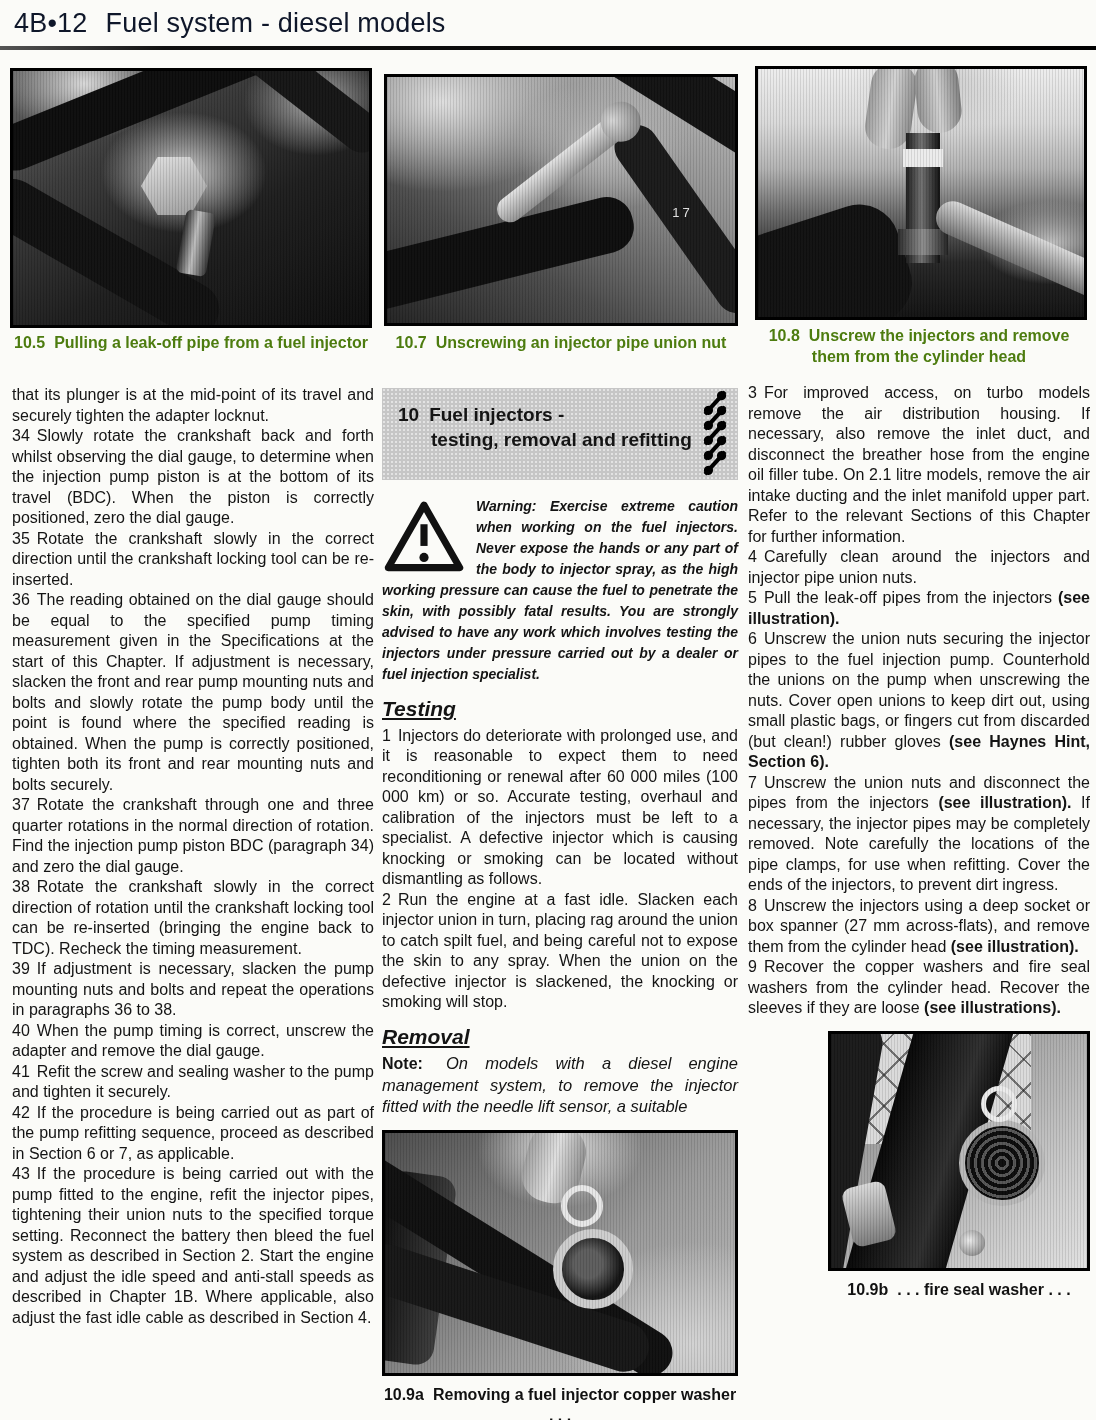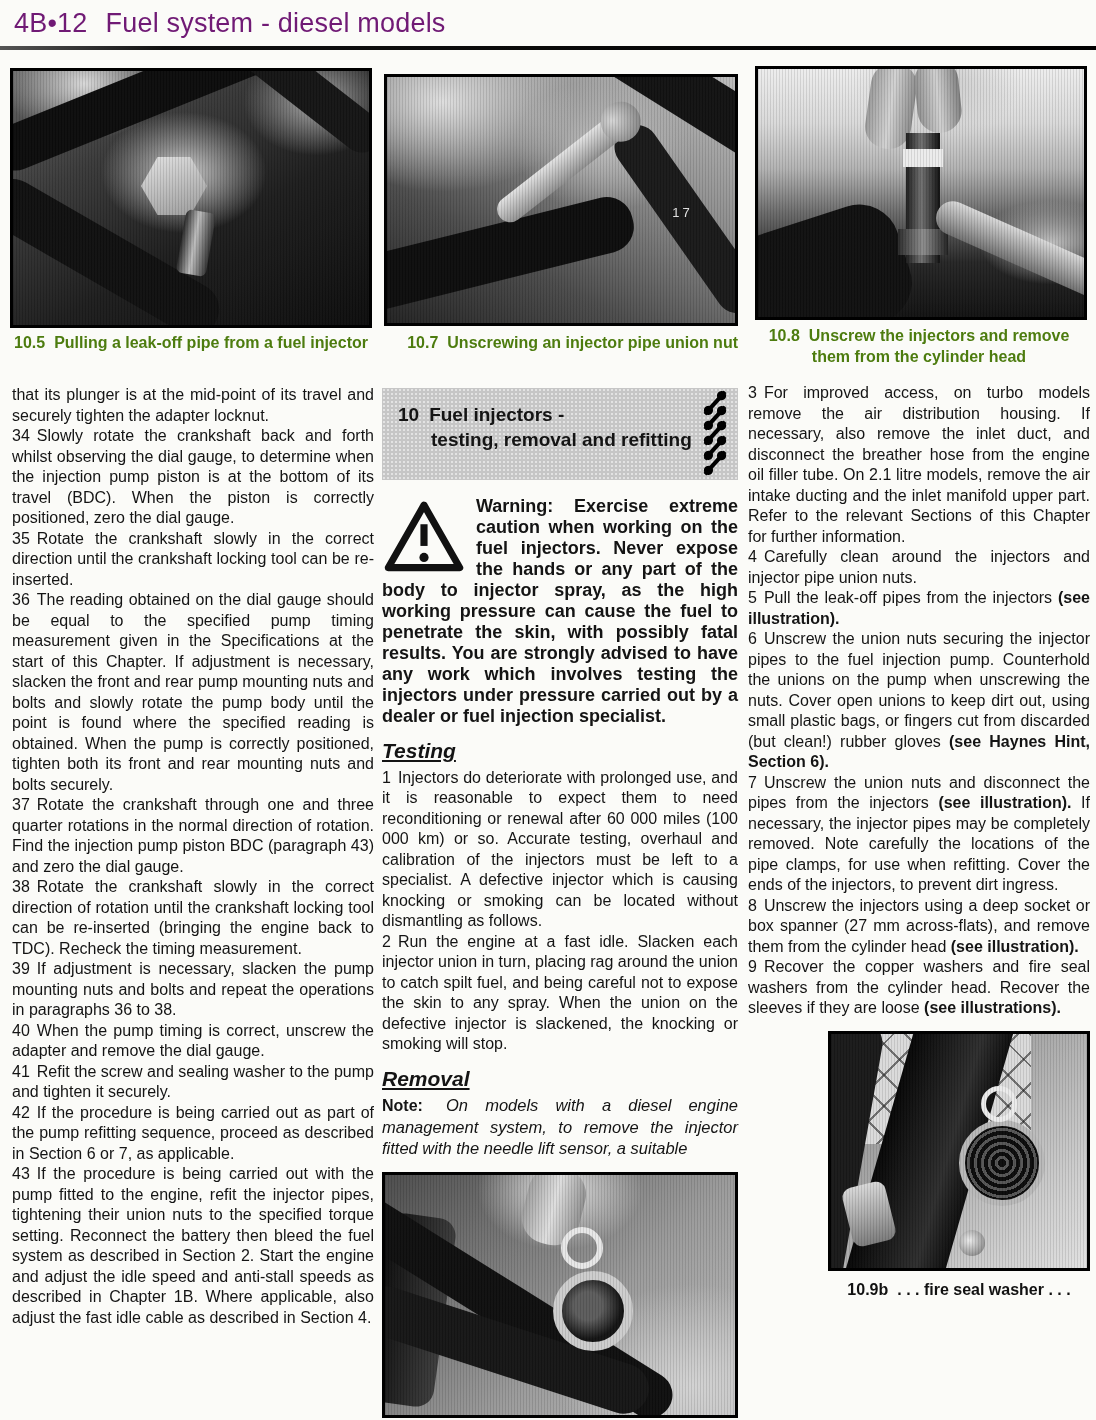--- a/index.html
+++ b/index.html
@@ -3,21 +3,21 @@
 <meta charset="utf-8">
 <style>
   html,body{margin:0;padding:0;}
   body{
     width:1096px;height:1420px;position:relative;overflow:hidden;
     background:#fbfbf8;color:#141414;
     font-family:"Liberation Sans",sans-serif;
     -webkit-font-smoothing:antialiased;
   }
   
-  .page-header{position:absolute;left:14px;top:8px;font-size:27px;letter-spacing:.2px;color:#701a75;}
+  .page-header{position:absolute;left:14px;top:8px;font-size:27px;letter-spacing:.2px;color:#0f172a;}
   .page-header .code{margin-right:18px;}
   .header-rule{position:absolute;left:0;top:46px;width:1096px;height:4px;background:linear-gradient(90deg,#555,#111 15%,#000);}
 
   
   .photo{position:absolute;border:3px solid #000;overflow:hidden;background:#777;}
   .photo::after{content:'';position:absolute;inset:0;background:repeating-linear-gradient(90deg,rgba(0,0,0,.10) 0 1px,rgba(255,255,255,.02) 1px 3px);pointer-events:none;}
   .bar{position:absolute;border-radius:26px;}
   .caption{position:absolute;text-align:center;font-weight:bold;font-size:16px;line-height:21px;color:#4d7c0f;}
   .capnum{margin-right:9px;}
 
@@ -99,21 +99,21 @@
   .sec-line{font-weight:bold;font-size:19px;line-height:25px;}
   .sec-num{margin-right:10px;}
   .sec-line2{margin-left:33px;}
   .wrenches{position:absolute;right:8px;top:6px;display:flex;flex-direction:column;align-items:center;}
   .wrench-wrap{height:15px;}
   .wrench{width:30px;height:12px;transform:rotate(-48deg);}
 
   
   .warning{margin-top:16px;}
   .warn-icon{float:left;width:84px;height:74px;margin:4px 10px 2px 0;}
-  .warn-text{margin:0;font-weight:bold;font-size:18px;line-height:21px;text-align:justify;}
+  .warn-text{margin:0;font-weight:bold;font-style:italic;font-size:14px;line-height:21px;text-align:justify;}
 
   .subhead{font-weight:bold;font-style:italic;font-size:21px;margin:14px 0 6px 0;text-decoration:underline;}
   .note{margin:2px 0 8px 0;}
   .note b{margin-right:6px;}
   .note i{font-size:16.5px;}
 
   #col3 .photo-block{margin-top:12px;margin-left:auto;width:262px;}
   .caption-flow{text-align:center;font-weight:bold;font-size:16px;line-height:21px;color:#111;margin-top:8px;}
 </style>
 </head>
@@ -147,42 +147,42 @@
   <span class="capnum">10.5</span><span>Pulling a leak-off pipe from a fuel injector</span>
 </div>
 
 <div class="photo" id="photo107">
   <div class="bar hose1"></div>
   <div class="bar hose2"></div>
   <div class="bar hose3"></div>
   <div class="spanner"></div>
   <span class="photo-tag">17</span>
 </div>
-<div class="caption" style="left:384px;top:332px;width:354px;text-align:right;">
+<div class="caption" style="left:384px;top:332px;width:354px;">
   <span class="capnum">10.7</span><span>Unscrewing an injector pipe union nut</span>
 </div>
 
 <div class="photo" id="photo108">
   <div class="finger1"></div>
   <div class="finger2"></div>
   <div class="bar blob"></div>
   <div class="injector"></div>
   <div class="bar pipe"></div>
 </div>
 <div class="caption" style="left:748px;top:325px;width:342px;">
   <span class="capnum">10.8</span><span>Unscrew the injectors and remove them from the cylinder head</span>
 </div>
 
 <div class="col" id="col1">
   <div>
       <p class="para"><span>that its plunger is at the mid-point of its travel and securely tighten the adapter locknut.</span></p>
       <p class="para"><b class="pnum">34</b><span>Slowly rotate the crankshaft back and forth whilst observing the dial gauge, to determine when the injection pump piston is at the bottom of its travel (BDC). When the piston is correctly positioned, zero the dial gauge.</span></p>
       <p class="para"><b class="pnum">35</b><span>Rotate the crankshaft slowly in the correct direction until the crankshaft locking tool can be re-inserted.</span></p>
       <p class="para"><b class="pnum">36</b><span>The reading obtained on the dial gauge should be equal to the specified pump timing measurement given in the Specifications at the start of this Chapter. If adjustment is necessary, slacken the front and rear pump mounting nuts and bolts and slowly rotate the pump body until the point is found where the specified reading is obtained. When the pump is correctly positioned, tighten both its front and rear mounting nuts and bolts securely.</span></p>
-      <p class="para"><b class="pnum">37</b><span>Rotate the crankshaft through one and three quarter rotations in the normal direction of rotation. Find the injection pump piston BDC (paragraph 43) and zero the dial gauge.</span></p>
+      <p class="para"><b class="pnum">37</b><span>Rotate the crankshaft through one and three quarter rotations in the normal direction of rotation. Find the injection pump piston BDC (paragraph 34) and zero the dial gauge.</span></p>
       <p class="para"><b class="pnum">38</b><span>Rotate the crankshaft slowly in the correct direction of rotation until the crankshaft locking tool can be re-inserted (bringing the engine back to TDC). Recheck the timing measurement.</span></p>
       <p class="para"><b class="pnum">39</b><span>If adjustment is necessary, slacken the pump mounting nuts and bolts and repeat the operations in paragraphs 36 to 38.</span></p>
       <p class="para"><b class="pnum">40</b><span>When the pump timing is correct, unscrew the adapter and remove the dial gauge.</span></p>
       <p class="para"><b class="pnum">41</b><span>Refit the screw and sealing washer to the pump and tighten it securely.</span></p>
       <p class="para"><b class="pnum">42</b><span>If the procedure is being carried out as part of the pump refitting sequence, proceed as described in Section 6 or 7, as applicable.</span></p>
       <p class="para"><b class="pnum">43</b><span>If the procedure is being carried out with the pump fitted to the engine, refit the injector pipes, tightening their union nuts to the specified torque setting. Reconnect the battery then bleed the fuel system as described in Section 2. Start the engine and adjust the idle speed and anti-stall speeds as described in Chapter 1B. Where applicable, also adjust the fast idle cable as described in Section 4.</span></p>
     </div>
 </div>
 
 <div class="col" id="col2">

